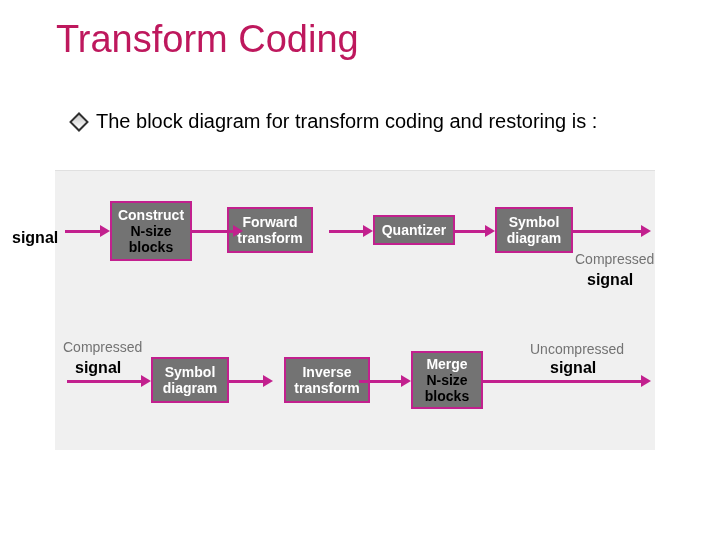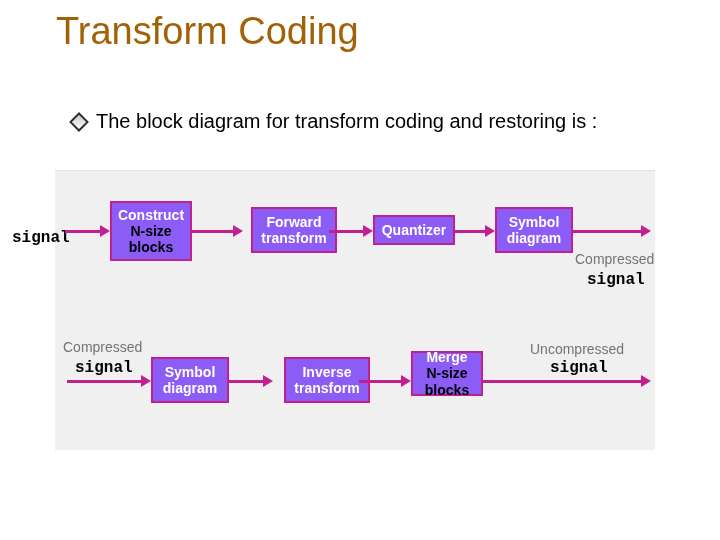--- a/index.html
+++ b/index.html
@@ -6,25 +6,25 @@
   body {
     width: 720px;
     height: 540px;
     background: #ffffff;
     font-family: Arial, Helvetica, sans-serif;
     position: relative;
     overflow: hidden;
   }
   .title {
     position: absolute;
-    top: 10px;
+    top: 18px;
     left: 56px;
     font-size: 38px;
     font-weight: 400;
-    color: #a16207;
+    color: #be185d;
   }
   .bullet-row {
     position: absolute;
     top: 110px;
     left: 72px;
     display: flex;
     align-items: center;
     gap: 10px;
     text-align: center;
   }
@@ -45,21 +45,21 @@
     top: 170px;
     left: 55px;
     width: 600px;
     height: 280px;
     background: #f0f0f0;
     border-top: 1px solid #e0e0e0;
   }
   .box {
     position: absolute;
     border: 2px solid #c2208e;
-    background: #8b5cf6;
+    background: #737373;
     color: #ffffff;
     display: flex;
     flex-direction: column;
     align-items: center;
     justify-content: center;
     font-size: 14px;
     font-weight: bold;
     text-align: center;
     line-height: 1.15;
     padding: 2px;
@@ -90,21 +90,20 @@
   .plain-label {
     position: absolute;
     font-size: 14px;
     color: #737373;
   }
   .bold-label {
     position: absolute;
     font-size: 16px;
     color: #000;
     font-weight: bold;
-    font-family: Liberation Mono, monospace;
   }
 </style>
 </head>
 <body>
 
 <div class="title">Transform Coding</div>
 
 <div class="bullet-row">
   <div class="bullet-icon"></div>
   <div class="bullet-text">The block diagram for transform coding and restoring is :</div>
@@ -113,21 +112,21 @@
 <div class="diagram-area">
 
   <div class="bold-label" style="left:-43px; top:58px;">signal</div>
 
   <div class="box" style="left:55px; top:30px; width:82px; height:60px;">
     <span class="wline">Construct</span>
     <span class="bline">N-size</span>
     <span class="bline">blocks</span>
   </div>
 
-  <div class="box" style="left:196px; top:36px; width:86px; height:46px;">
+  <div class="box" style="left:172px; top:36px; width:86px; height:46px;">
     <span class="wline">Forward</span>
     <span class="wline">transform</span>
   </div>
 
   <div class="box" style="left:318px; top:44px; width:82px; height:30px;">
     <span class="wline">Quantizer</span>
   </div>
 
   <div class="box" style="left:440px; top:36px; width:78px; height:46px;">
     <span class="wline">Symbol</span>
@@ -164,21 +163,21 @@
   <div class="box" style="left:96px; top:186px; width:78px; height:46px;">
     <span class="wline">Symbol</span>
     <span class="wline">diagram</span>
   </div>
 
   <div class="box" style="left:218px; top:186px; width:86px; height:46px;margin-left:11px;">
     <span class="wline">Inverse</span>
     <span class="wline">transform</span>
   </div>
 
-  <div class="box" style="left:356px; top:180px; width:72px; height:45px;">
+  <div class="box" style="left:356px; top:180px; width:72px; height:58px;">
     <span class="wline">Merge</span>
     <span class="bline">N-size</span>
     <span class="bline">blocks</span>
   </div>
 
   <div class="arrow" style="left:12px; top:210px; width:84px;">
       <div class="shaft"></div>
       <div class="head"></div>
     </div>
   <div class="arrow" style="left:174px; top:210px; width:44px;">

